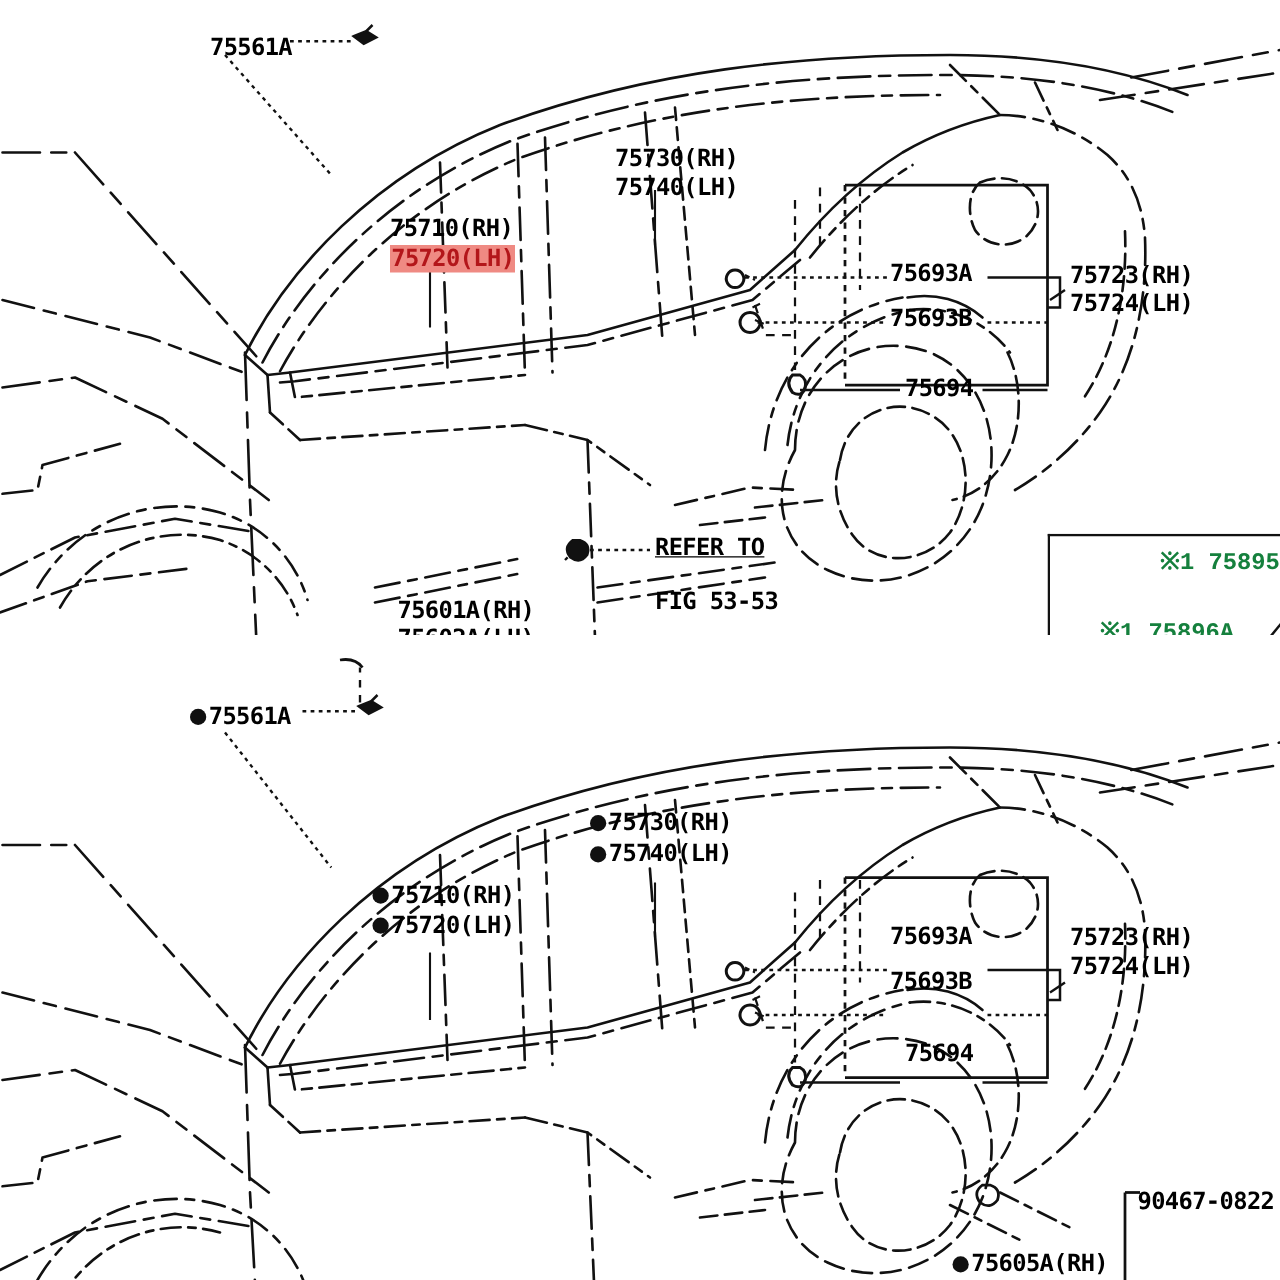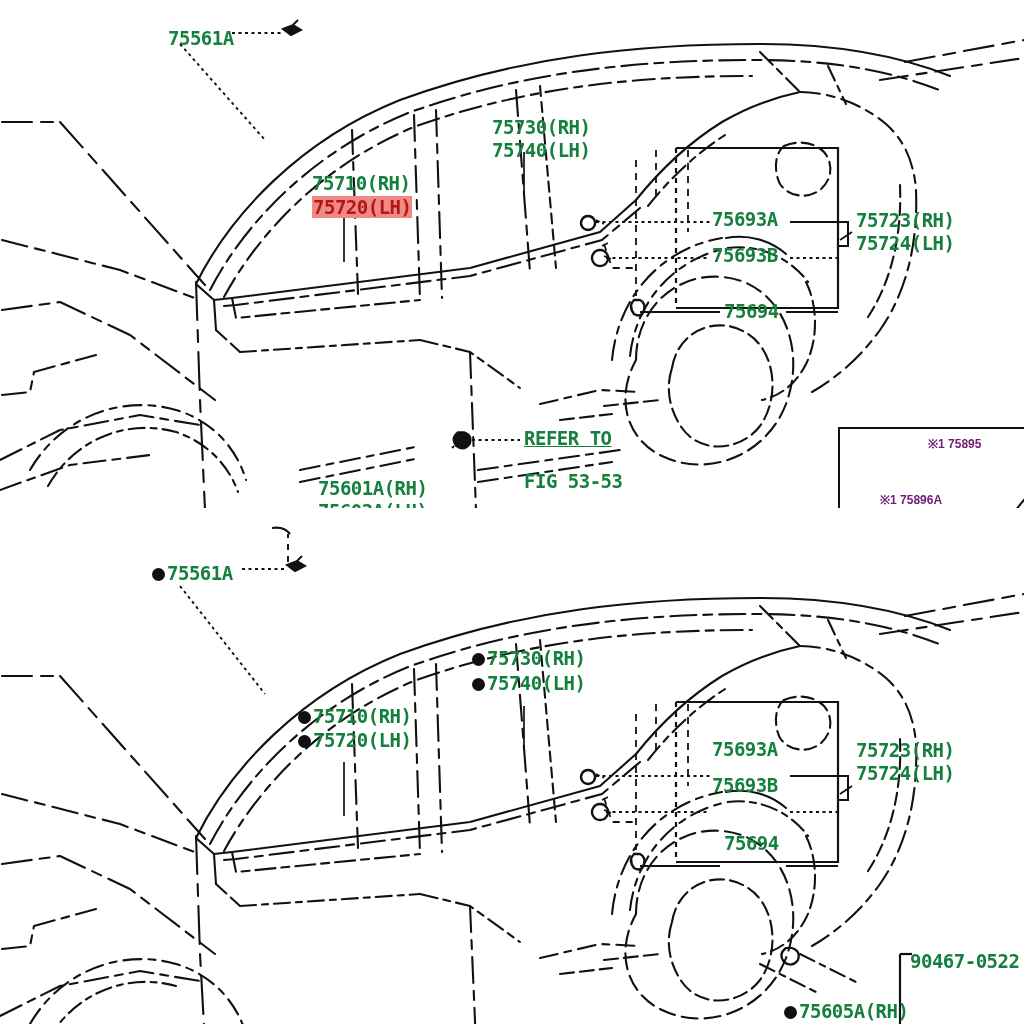--- a/index.html
+++ b/index.html
@@ -40,43 +40,43 @@
     width: 1024px;
     height: 520px;
   }
   .lbl {
     position: absolute;
     white-space: nowrap;
     font-family: "DejaVu Sans Mono", "Liberation Mono", monospace;
     font-size: 19px;
     font-weight: 700;
     letter-spacing: -0.5px;
-    color: #15803d;
+    color: #000000;
     line-height: 22px;
   }
   .lbl.hl {
     background: #ef8a83;
     color: #b3161a;
     padding: 0 1px;
   }
   .bullet {
     display: inline-block;
     width: 13px;
     height: 13px;
     border-radius: 50%;
     background: #101010;
     vertical-align: -1px;
     margin-right: 2px;
   }
   .sub-note {
     position: absolute;
-    font-family: Liberation Sans, sans-serif;
-    font-size: 12px;
+    font-family: Liberation Mono, monospace;
+    font-size: 19px;
     font-weight: 700;
-    color: #701a75;
+    color: #15803d;
     white-space: nowrap;
   }
 </style>
 </head>
 <body>
 
 <div id="root">
 
   <div class="panel" id="panel-top">
 
@@ -410,20 +410,20 @@
     <div class="lbl" style="left:724px; top:308px;">
       <span>75694</span>
     </div>
     <div class="lbl" style="left:856px; top:215px;">
       <span>75723(RH)</span>
     </div>
     <div class="lbl" style="left:856px; top:238px;">
       <span>75724(LH)</span>
     </div>
     <div class="lbl" style="left:910px; top:426px;">
-      <span>90467-0522</span>
-    </div>
-    <div class="lbl" style="left:784px; top:476px;">
+      <span>90467-0822</span>
+    </div>
+    <div class="lbl" style="left:762px; top:476px;">
       <span class="bullet"></span><span>75605A(RH)</span>
     </div>
   </div>
 
 </div>
 
 </body></html>

